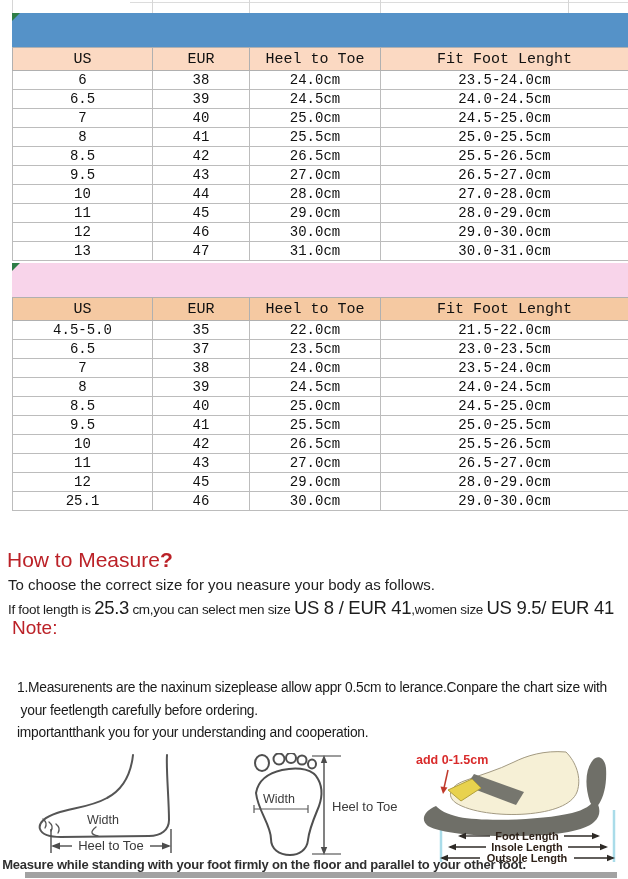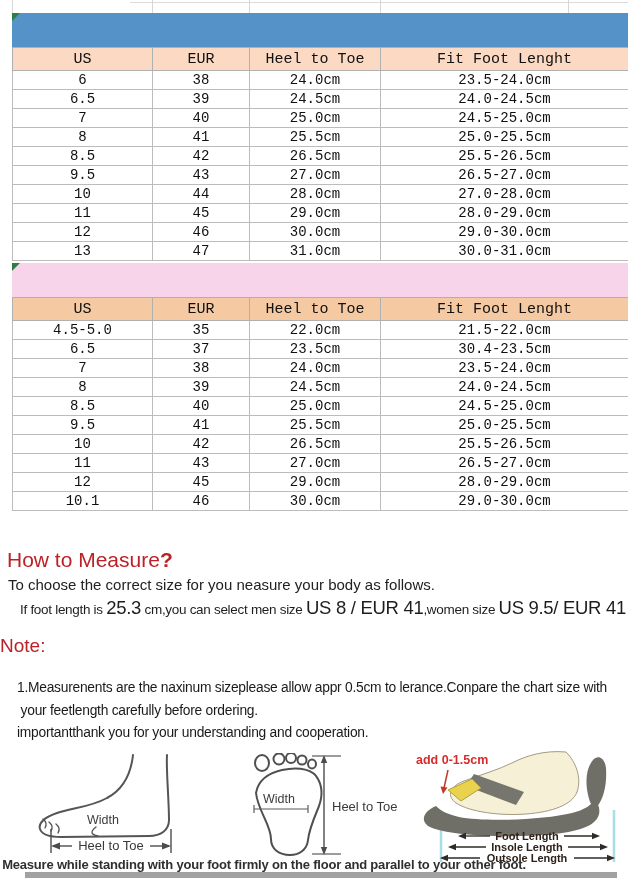--- a/index.html
+++ b/index.html
@@ -26,24 +26,24 @@
     border:1px solid #b0b0b0;padding:0;color:#111;margin-left:8px;}
   #men-table th{background:#fbd9c2;}
   #women-table th{background:#f5c9a2;}
   .size-table td{height:18px;font-size:14px;text-align:center;border:1px solid #bcbcbc;
     padding:0;background:#fff;color:#101010;line-height:1;}
   
   .abs{position:absolute;}
   #measure-heading{top:548px;left:7px;font-size:21px;color:#bb2127;}
   #measure-heading .q{font-weight:bold;}
   #intro{top:576px;left:8px;font-size:15px;color:#222;}
-  #foot-line{top:597px;left:8px;width:618px;white-space:nowrap;letter-spacing:-0.3px;color:#1d1d1d;text-align:right;}
+  #foot-line{top:597px;left:8px;width:618px;white-space:nowrap;letter-spacing:-0.3px;color:#1d1d1d;}
   #foot-line .s{font-size:13.5px;}
   #foot-line .l{font-size:18.5px;}
-  #note-label{top:617px;left:0;font-size:19px;color:#bb2127;margin-top:18px;}
+  #note-label{top:617px;left:12px;font-size:19px;color:#bb2127;}
   #notes{top:641px;left:17px;width:622px;margin-top:36px;}
   #notes p{margin:0;font-size:13.8px;line-height:22.5px;letter-spacing:-0.25px;color:#1a1a1a;}
   .note-line{display:block;white-space:pre;}
   
   svg text{font-family:"Liberation Sans","DejaVu Sans",sans-serif;}
   #svg-side{position:absolute;left:36px;top:753px;}
   #svg-top{position:absolute;left:246px;top:753px;}
   #svg-shoe{position:absolute;left:414px;top:748px;}
   #caption{top:857px;left:0;width:528px;text-align:center;font-size:13px;font-weight:bold;
     color:#2f2f2f;letter-spacing:-0.2px;}
@@ -173,21 +173,21 @@
     <tr>
           <td>4.5-5.0</td>
           <td>35</td>
           <td>22.0cm</td>
           <td>21.5-22.0cm</td>
         </tr>
         <tr>
           <td>6.5</td>
           <td>37</td>
           <td>23.5cm</td>
-          <td>30.4-23.5cm</td>
+          <td>23.0-23.5cm</td>
         </tr>
         <tr>
           <td>7</td>
           <td>38</td>
           <td>24.0cm</td>
           <td>23.5-24.0cm</td>
         </tr>
         <tr>
           <td>8</td>
           <td>39</td>
@@ -218,21 +218,21 @@
           <td>27.0cm</td>
           <td>26.5-27.0cm</td>
         </tr>
         <tr>
           <td>12</td>
           <td>45</td>
           <td>29.0cm</td>
           <td>28.0-29.0cm</td>
         </tr>
         <tr>
-          <td>10.1</td>
+          <td>25.1</td>
           <td>46</td>
           <td>30.0cm</td>
           <td>29.0-30.0cm</td>
         </tr>
       </tbody>
   </table>
 
   <div class="abs" id="measure-heading"><span>How to Measure</span><span class="q">?</span></div>
 
   <div class="abs" id="intro">To choose the correct size for you neasure your body as follows.</div>

